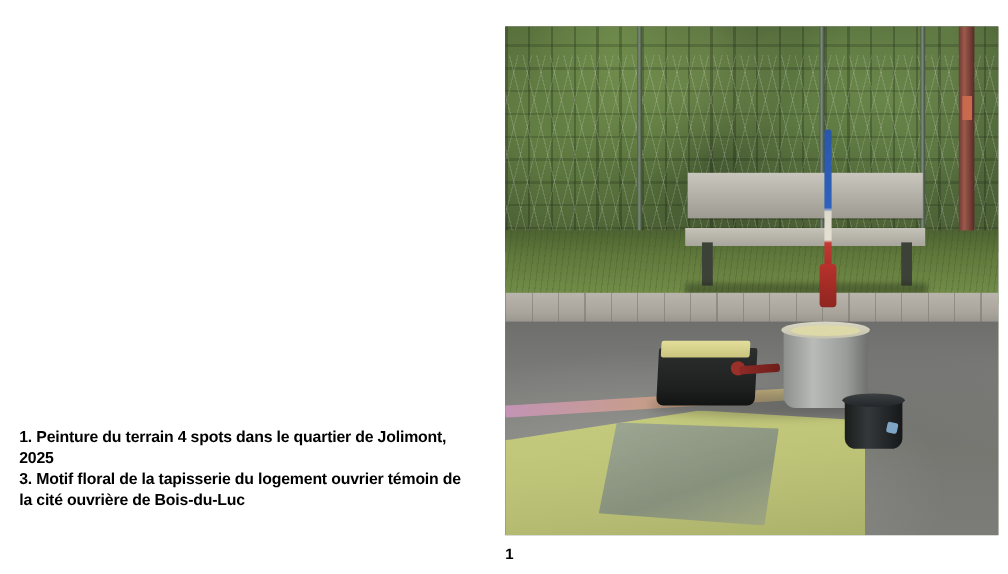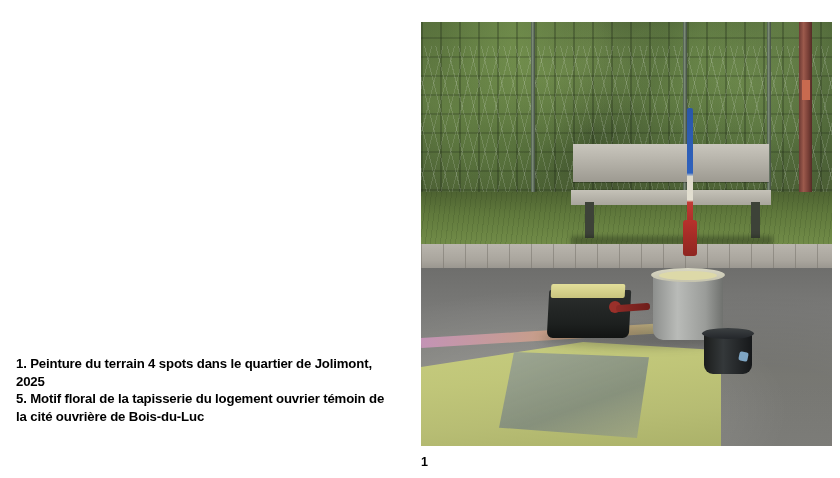--- a/index.html
+++ b/index.html
@@ -326,21 +326,21 @@
     color: #000000;
   }
 </style>
 </head>
 <body>
 
 <div class="page">
 
   <div class="caption-block">
     <div class="caption-line">1. Peinture du terrain 4 spots dans le quartier de Jolimont, 2025</div>
-    <div class="caption-line">5. Motif floral de la tapisserie du logement ouvrier témoin de la cité ouvrière de Bois-du-Luc</div>
+    <div class="caption-line">3. Motif floral de la tapisserie du logement ouvrier témoin de la cité ouvrière de Bois-du-Luc</div>
   </div>
 
   <div class="figure">
     <div class="photo" aria-label="Photographie d'un terrain de sport en asphalte en cours de peinture, avec un banc, un rouleau à peinture, un bac de peinture jaune et deux seaux">
       <div class="p-trees"></div>
       <div class="p-fence"></div>
       <div class="fence-post a"></div>
       <div class="fence-post b"></div>
       <div class="fence-post c"></div>
       <div class="p-pole"></div>

